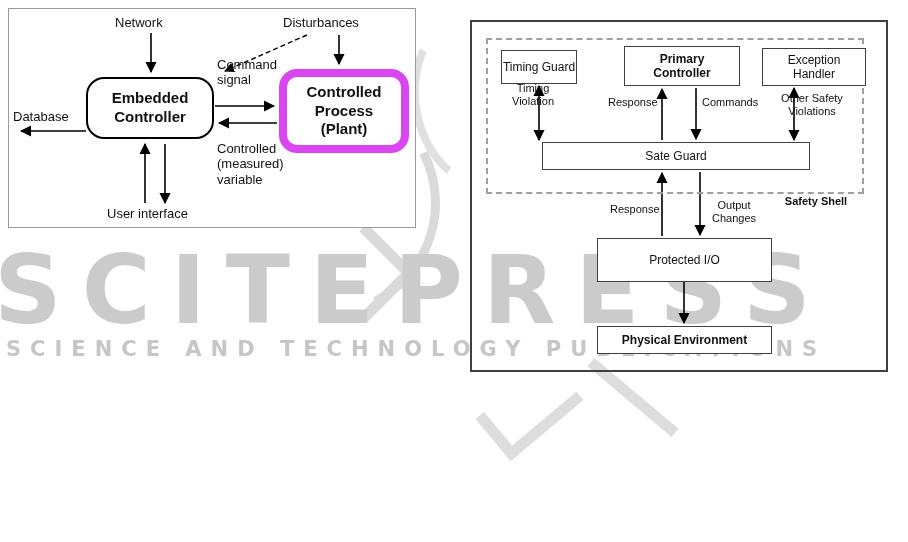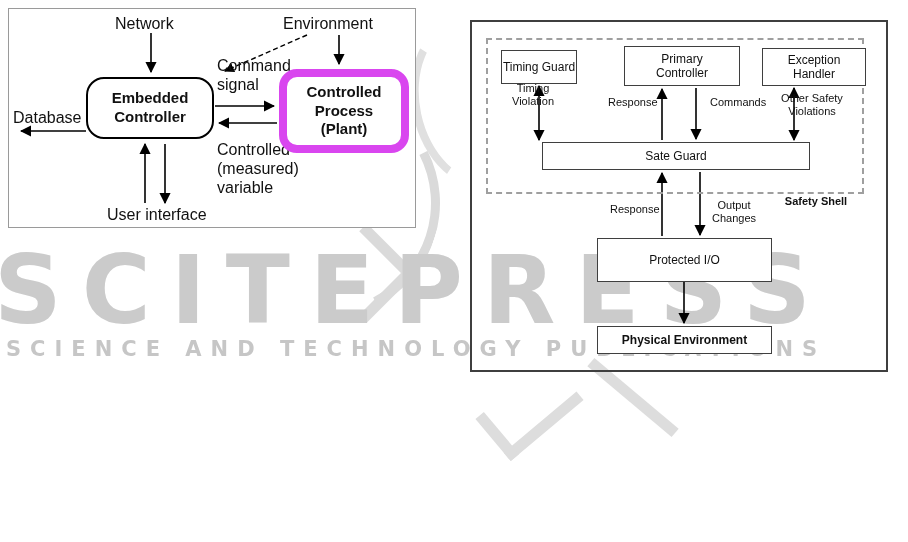--- a/index.html
+++ b/index.html
@@ -25,47 +25,47 @@
 
   
   .diagram { position:absolute; z-index:1; }
   .arrows  { position:absolute; left:0; top:0; }
   .lab { position:absolute; line-height:1.18; }
   .dbox { position:absolute; display:flex; align-items:center; justify-content:center;
           text-align:center; background:#fff; }
 
   
   .left-diagram { left:8px; top:8px; width:408px; height:220px; border:1px solid #9a9a9a; background:#fff; }
-  .left-diagram .lab { font-size:16px; }
+  .left-diagram .lab { font-size:13px; }
   .lab-network      { left:106px; top:6px; }
   .lab-disturbances { left:274px; top:6px; }
   .lab-database     { left:4px;   top:100px; }
   .lab-user-interface { left:98px; top:197px; }
   .lab-command  { left:208px; top:48px;  width:70px; font-size:13px; }
   .lab-variable { left:208px; top:132px; width:74px; font-size:13px; }
   .box-embedded { left:77px;  top:68px; width:128px; height:62px; border:2px solid #000;
                   border-radius:18px; font-weight:bold; font-size:15px; line-height:1.25; }
   .box-process  { left:270px; top:60px; width:130px; height:84px; border:8px solid #d946ef;
                   border-radius:18px; font-weight:bold; font-size:15px; line-height:1.25; padding:0 16px; }
 
   
   .right-diagram { left:470px; top:20px; width:418px; height:352px; border:2px solid #3f3f3f; background:transparent; }
   .dashed-shell { position:absolute; left:14px; top:16px; width:378px; height:156px;
                   border:2px dashed #9f9f9f; }
   .right-diagram .dbox { border:1.5px solid #3f3f3f; font-size:12px; line-height:1.2; }
   .box-timing-guard      { left:29px;  top:28px;  width:76px;  height:34px; }
-  .box-primary-controller{ left:152px; top:24px;  width:116px; height:40px; font-weight:normal; font-size:13px; padding:16px 16px; }
+  .box-primary-controller{ left:152px; top:24px;  width:116px; height:40px; font-weight:bold; font-size:13px; padding:16px 16px; }
   .box-exception-handler { left:290px; top:26px;  width:104px;  height:38px; padding:0 10px; }
   .box-state-guard       { left:70px;  top:120px; width:268px; height:28px; }
   .box-protected-io      { left:125px; top:216px; width:175px; height:44px; }
   .box-physical-env      { left:125px; top:304px; width:175px; height:28px; border-width:2px; font-weight:bold; font-size:13px; }
   .right-diagram .lab { font-size:11px; text-align:center; }
   .lab-timing-violation { left:30px;  top:60px;  width:62px; }
   .lab-response-top     { left:136px; top:74px; }
-  .lab-commands         { left:238px; top:74px; }
+  .lab-commands         { left:230px; top:74px; }
   .lab-other-safety     { left:296px; top:70px;  width:88px; }
   .lab-safety-shell     { left:300px; top:173px; width:88px; font-size:13px; font-weight:bold; text-align:right; }
   .lab-response-bottom  { left:138px; top:181px; }
   .lab-output-changes   { left:232px; top:177px; width:60px; }
 </style>
 </head>
 <body>
 
 <div class="canvas">
 
@@ -90,21 +90,21 @@
       <line x1="330" y1="26" x2="330" y2="55" stroke="#000" stroke-width="1.6" marker-end="url(#ahL)"></line>
       <line x1="298" y1="26" x2="216" y2="62" stroke="#000" stroke-width="1.4" stroke-dasharray="5 3" marker-end="url(#ahL)"></line>
       <line x1="206" y1="97" x2="265" y2="97" stroke="#000" stroke-width="1.6" marker-end="url(#ahL)"></line>
       <line x1="268" y1="114" x2="210" y2="114" stroke="#000" stroke-width="1.6" marker-end="url(#ahL)"></line>
       <line x1="77" y1="122" x2="12" y2="122" stroke="#000" stroke-width="1.6" marker-end="url(#ahL)"></line>
       <line x1="136" y1="194" x2="136" y2="135" stroke="#000" stroke-width="1.6" marker-end="url(#ahL)"></line>
       <line x1="156" y1="135" x2="156" y2="194" stroke="#000" stroke-width="1.6" marker-end="url(#ahL)"></line>
     </svg>
 
     <div class="lab lab-network">Network</div>
-    <div class="lab lab-disturbances">Environment</div>
+    <div class="lab lab-disturbances">Disturbances</div>
     <div class="lab lab-database">Database</div>
     <div class="lab lab-user-interface">User interface</div>
     <div class="lab lab-command">Command signal</div>
     <div class="lab lab-variable">Controlled (measured) variable</div>
 
     <div class="dbox box-embedded">Embedded Controller</div>
     <div class="dbox box-process">Controlled Process (Plant)</div>
   </div>
 
   <div class="diagram right-diagram">

